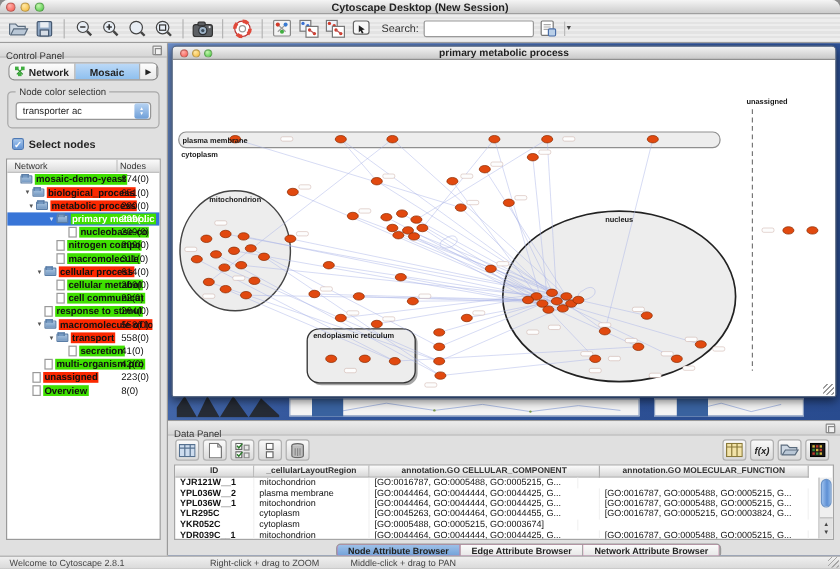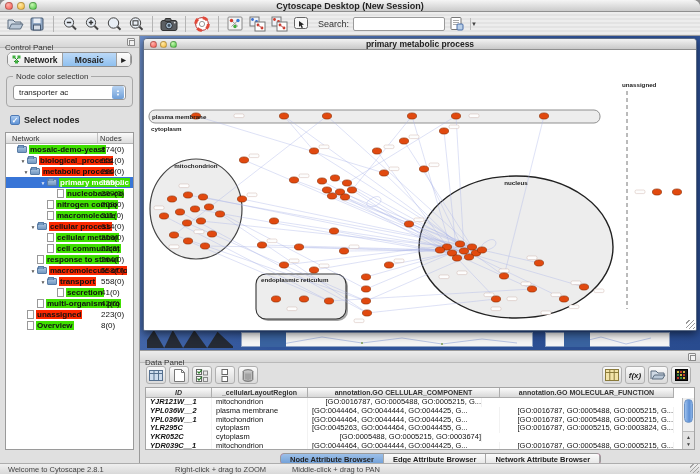--- a/index.html
+++ b/index.html
@@ -88,21 +88,21 @@
   .dp-toolbar { display:flex; align-items:center; height:24px; padding:0 6px; }
   .dp-btn { width:20px; height:18px; border:1px solid #b0b0b0; border-radius:3px; background:linear-gradient(#fafafa,#dadada); display:flex; align-items:center; justify-content:center; margin-right:3px; }
   .dp-spacer { flex:1; }
   .fx { font-size:8px; font-style:italic; font-weight:bold; color:#222; }
   .dtable { position:relative; margin:0 5px; height:63px; background:#fff; border:1px solid #a5a5a5; overflow:hidden; }
   .dt-head { display:flex; height:10px; }
   .dt-head .hcell { background:linear-gradient(#fbfbfb,#d8d8d8); border-right:1px solid #adadad; border-bottom:1px solid #adadad; font-size:7px; font-weight:bold; color:#333; text-align:center; line-height:10px; overflow:hidden; white-space:nowrap; }
   .dt-row { display:flex; height:8.8px; }
   .dt-row .cell { font-size:7.5px; color:#111; line-height:8.8px; padding-left:4px; overflow:hidden; white-space:nowrap; border-right:1px solid #f2f2f2; }
   .dt-row .cell.c0 { font-weight:bold; }
-  .c0{ width:66px;font-style:italic; } .c1{ width:96px; } .c2{ width:192px; } .c3{ width:174px;text-align:right; }
+  .c0{ width:66px; } .c1{ width:96px; } .c2{ width:192px; } .c3{ width:174px; }
   .vscroll { position:absolute; right:0; top:10px; bottom:0; width:12px; background:#efefef; border-left:1px solid #bcbcbc; }
   .vthumb { position:absolute; left:1px; right:1px; top:1px; height:24px; border-radius:5px; background:linear-gradient(90deg,#9cc0ee,#5d8fd4 60%,#86b1e6); border:1px solid #6b93c7; }
   .varrows { position:absolute; bottom:0; left:0; right:0; height:18px; display:flex; flex-direction:column; align-items:center; justify-content:center; gap:1px; font-size:5px; color:#444; background:#e2e2e2; border-top:1px solid #bcbcbc; }
   .dp-tabs { display:flex; margin:3px 0 0 140px; height:12px; border:1px solid #9a9a9a; border-radius:4px; overflow:hidden; width:max-content; background:#ec4899; }
   .dp-tab { padding:0 9px; font-size:7.5px; font-weight:bold; color:#222; line-height:11px; border-right:1px solid #a6a6a6; background:linear-gradient(#fbfbfb,#e6e6e6); }
   .dp-tab.active { background:linear-gradient(#9dc0e8,#6f9fd8); }
 
   
   .statusbar { position:relative; height:11px; background:linear-gradient(#efefef,#d9d9d9); border-top:1px solid #adadad; font-size:7.5px; color:#444; }
   .status-item { position:absolute; top:1px; white-space:nowrap; }

